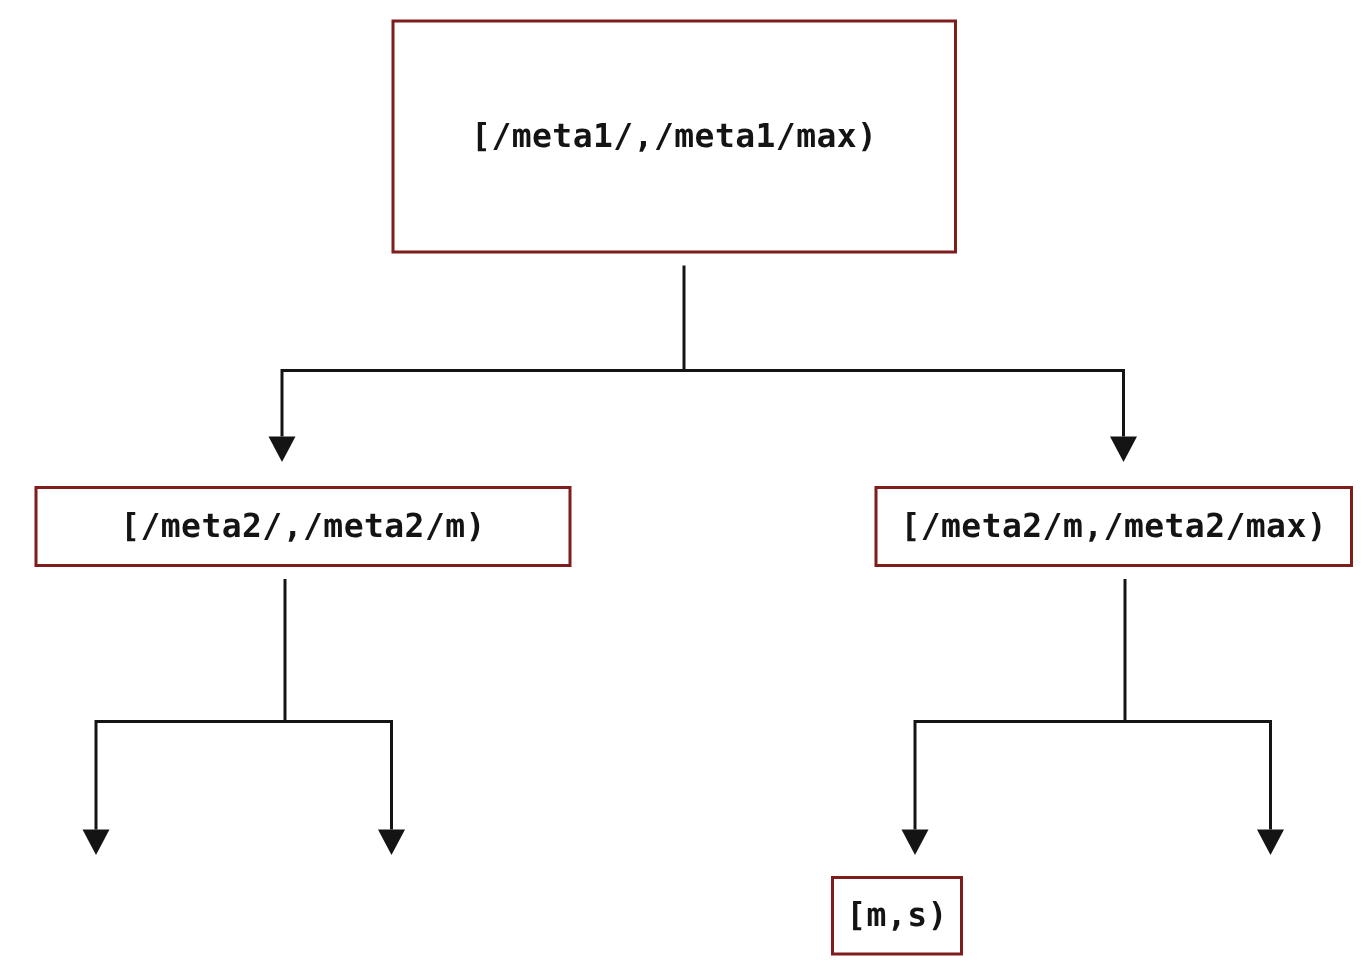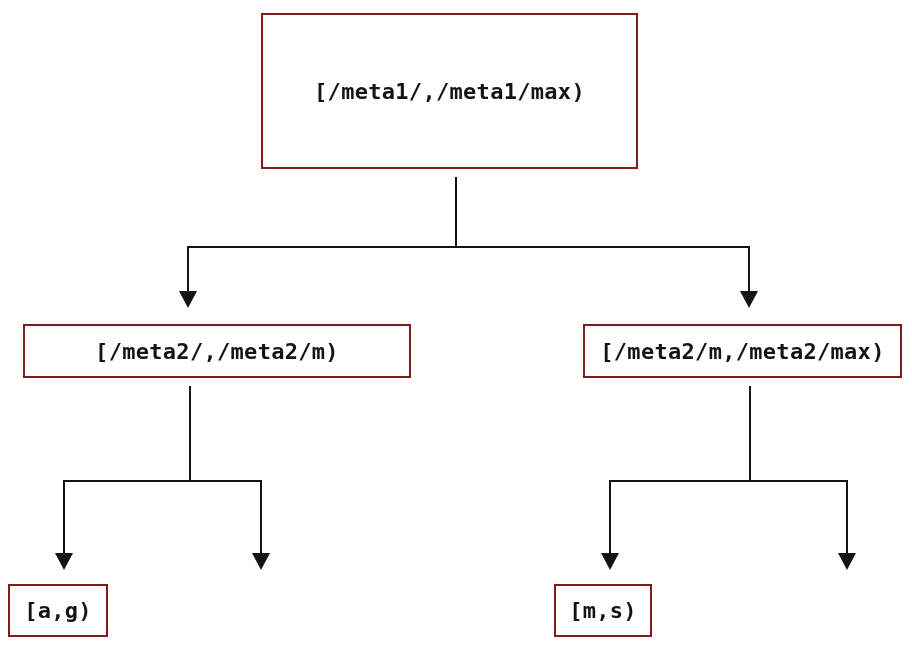--- a/index.html
+++ b/index.html
@@ -31,25 +31,25 @@
     display: flex;
     align-items: center;
     justify-content: center;
     color: #141414;
     font-weight: bold;
     font-size: 22px;
     white-space: nowrap;
     letter-spacing: 0.3px;
   }
   .node-root   { left: 261px; top: 13px;  width: 377px; height: 156px; }
-  .node-l2a    { left: 23px;  top: 324px; width: 388px; height: 54px; }
+  .node-l2a    { left: 23px;  top: 324px; width: 358px; height: 54px; }
   .node-l2b    { left: 583px; top: 324px; width: 319px; height: 54px; justify-content: center; }
   .node-leaf1  { left: 8px;   top: 584px; width: 100px; height: 53px; }
   .node-leaf2  { left: 204px; top: 584px; width: 99px;  height: 53px; }
-  .node-leaf3  { left: 554px; top: 584px; width: 98px;  height: 53px; }
+  .node-leaf3  { left: 554px; top: 584px; width: 88px;  height: 53px; }
   .node-leaf4  { left: 778px; top: 584px; width: 126px; height: 53px; }
 </style>
 </head>
 <body>
 
 <div class="stage">
 
   <svg class="connectors" viewBox="0 0 912 652" xmlns="http://www.w3.org/2000/svg">
     <g stroke="#141414" stroke-width="2" fill="none">
 
@@ -83,23 +83,20 @@
   </div>
 
   <div class="node node-l2a">
     <span>[/meta2/,/meta2/m)</span>
   </div>
 
   <div class="node node-l2b">
     <span>[/meta2/m,/meta2/max)</span>
   </div>
 
-  <div class="node node-leaf1">
-    <span>[a,g)</span>
-  </div>
 
 
   <div class="node node-leaf3">
     <span>[m,s)</span>
   </div>
 
 
 </div>
 
 </body></html>

